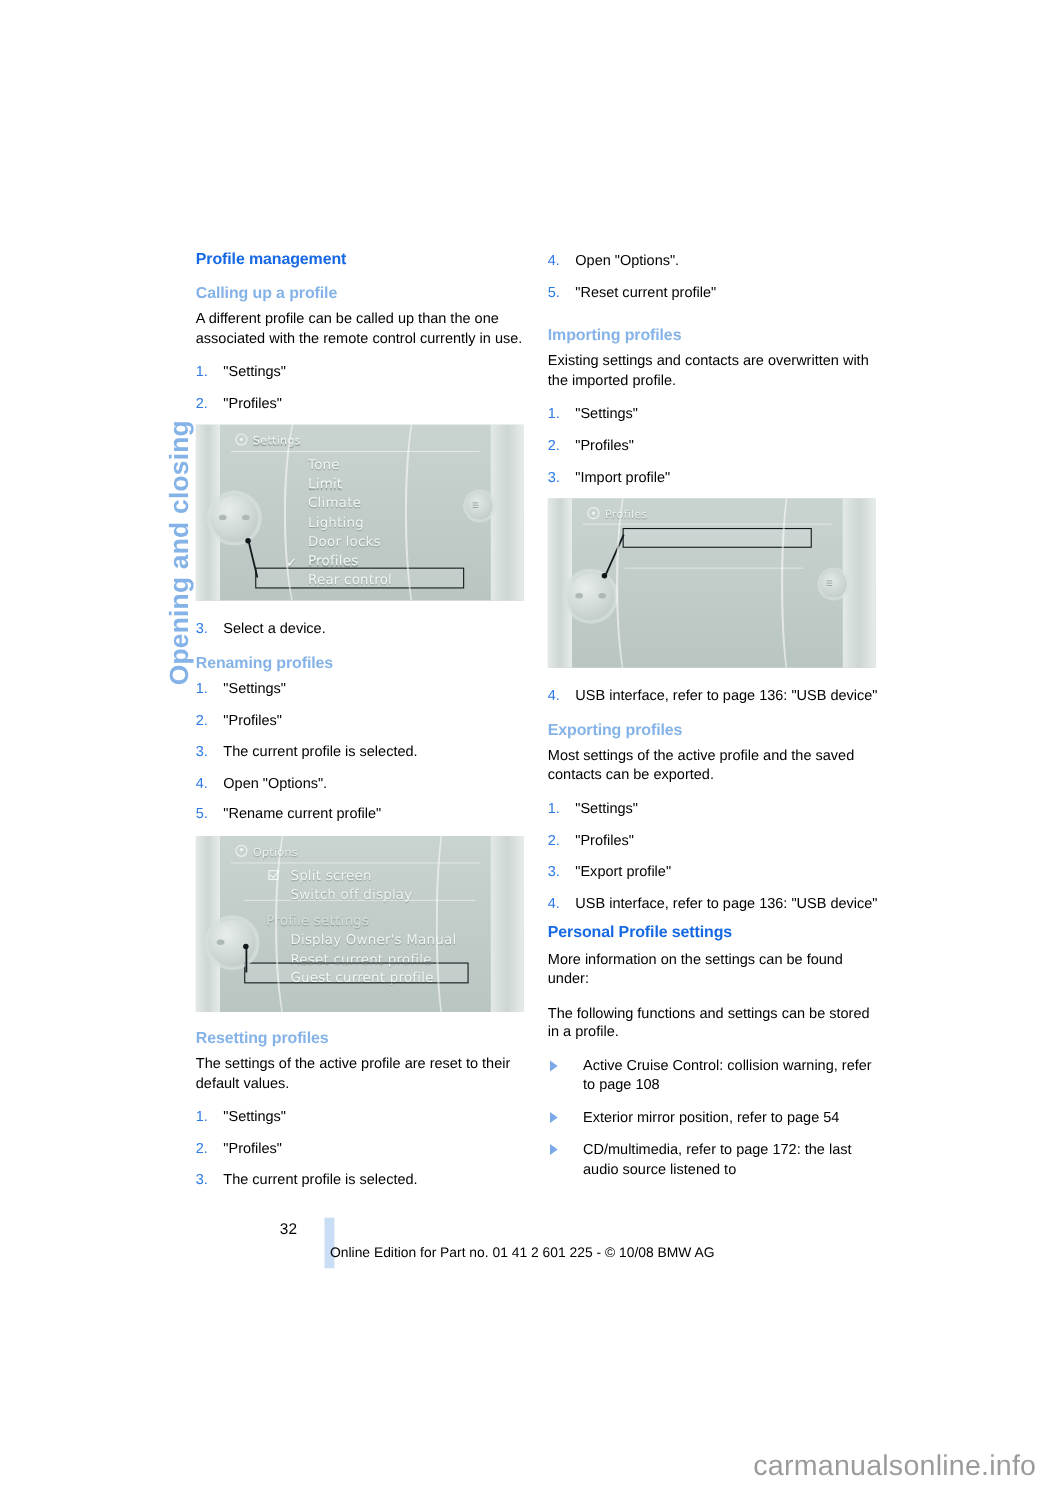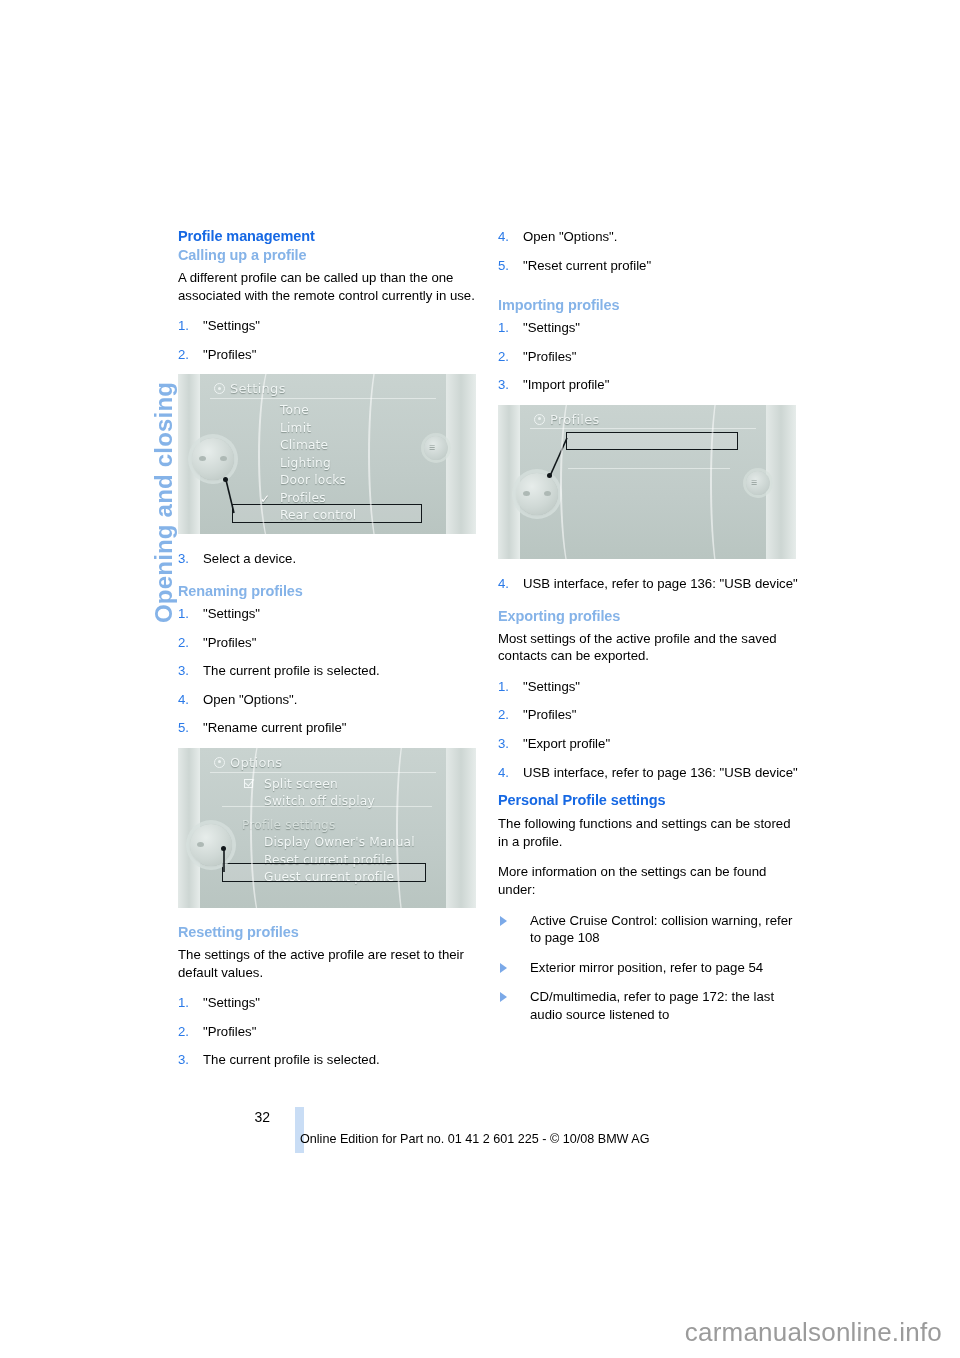--- a/index.html
+++ b/index.html
@@ -44,21 +44,21 @@
     top: 228px;
     width: 300px;
   }
   .col-left  { left: 178px; }
   .col-right { left: 498px; }
 
   h1.sec {
     font-size: 14.5px;
     font-weight: bold;
     color: #1668e3;
-    margin-bottom: 3px;
+    margin-bottom: 15px;
     letter-spacing: -0.1px;
   }
   h2.sub {
     font-size: 14.5px;
     font-weight: bold;
     color: #85b3e8;
     margin-bottom: 6px;
     letter-spacing: -0.1px;
   }
   p.body {
@@ -130,21 +130,21 @@
     border-radius: 60%;
   }
   .scr {
     position: absolute;
     left: 22px; right: 30px; top: 0; bottom: 0;
     background: linear-gradient(180deg,#c9d3d0 0%,#c0cbc8 60%,#b9c5c1 100%);
   }
   .scr-title {
     position: absolute;
     left: 14px; top: 7px;
-    font-size: 13px;
+    font-size: 10px;
     color: #eef3f2;
     text-shadow: 0 1px 1px rgba(90,105,100,.6);
     letter-spacing: 0.3px;
   }
   .scr-title .gear {
     display: inline-block;
     width: 11px; height: 11px;
     border: 1.5px solid #eef3f2;
     border-radius: 50%;
     margin-right: 5px;
@@ -400,20 +400,21 @@
 
   <div class="col col-right">
 
     <ol class="steps">
       <li><span class="num">4.</span><span>Open "Options".</span></li>
       <li><span class="num">5.</span><span>"Reset current profile"</span></li>
     </ol>
 
     <div class="gap-md"></div>
     <h2 class="sub">Importing profiles</h2>
+    <p class="body">Existing settings and contacts are overwritten with the imported profile.</p>
 
     <ol class="steps">
       <li><span class="num">1.</span><span>"Settings"</span></li>
       <li><span class="num">2.</span><span>"Profiles"</span></li>
       <li><span class="num">3.</span><span>"Import profile"</span></li>
     </ol>
 
     <div class="figure" style="height:154px;">
       <div class="bezel-l"></div>
       <div class="bezel-r"></div>
@@ -449,22 +450,22 @@
     <p class="body">Most settings of the active profile and the saved contacts can be exported.</p>
 
     <ol class="steps">
       <li><span class="num">1.</span><span>"Settings"</span></li>
       <li><span class="num">2.</span><span>"Profiles"</span></li>
       <li><span class="num">3.</span><span>"Export profile"</span></li>
       <li><span class="num">4.</span><span>USB interface, refer to page 136: "USB device"</span></li>
     </ol>
 
     <h1 class="sec" style="margin-bottom:7px;">Personal Profile settings</h1>
+    <p class="body">More information on the settings can be found under:</p>
     <p class="body">The following functions and settings can be stored in a profile.</p>
-    <p class="body">More information on the settings can be found under:</p>
 
     <ul class="bullets">
       <li><span class="tri"></span><span>Active Cruise Control: collision warning, refer to page 108</span></li>
       <li><span class="tri"></span><span>Exterior mirror position, refer to page 54</span></li>
       <li><span class="tri"></span><span>CD/multimedia, refer to page 172: the last audio source listened to</span></li>
     </ul>
   </div>
 
   <div class="footer">
     <div class="pagenum">32</div>

